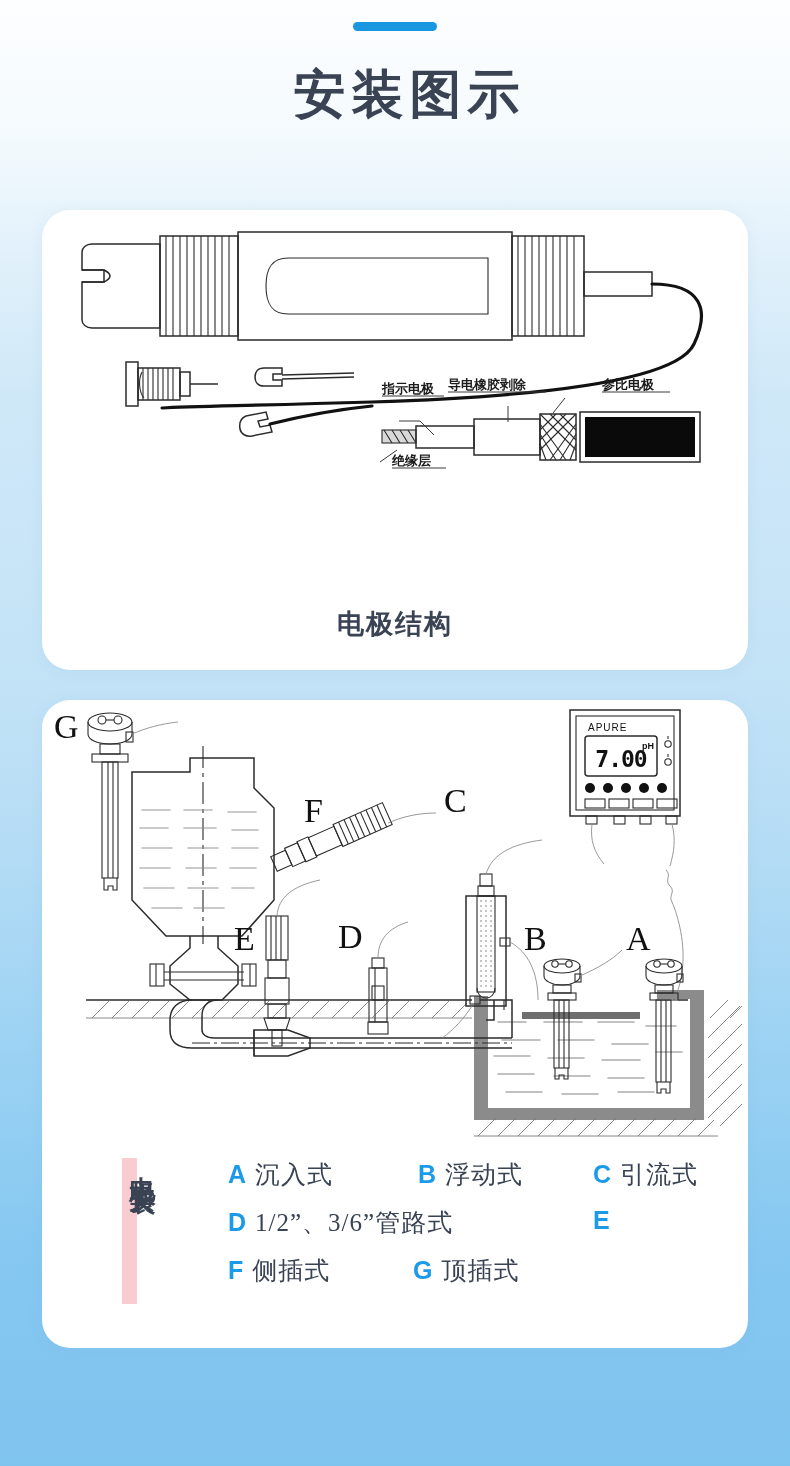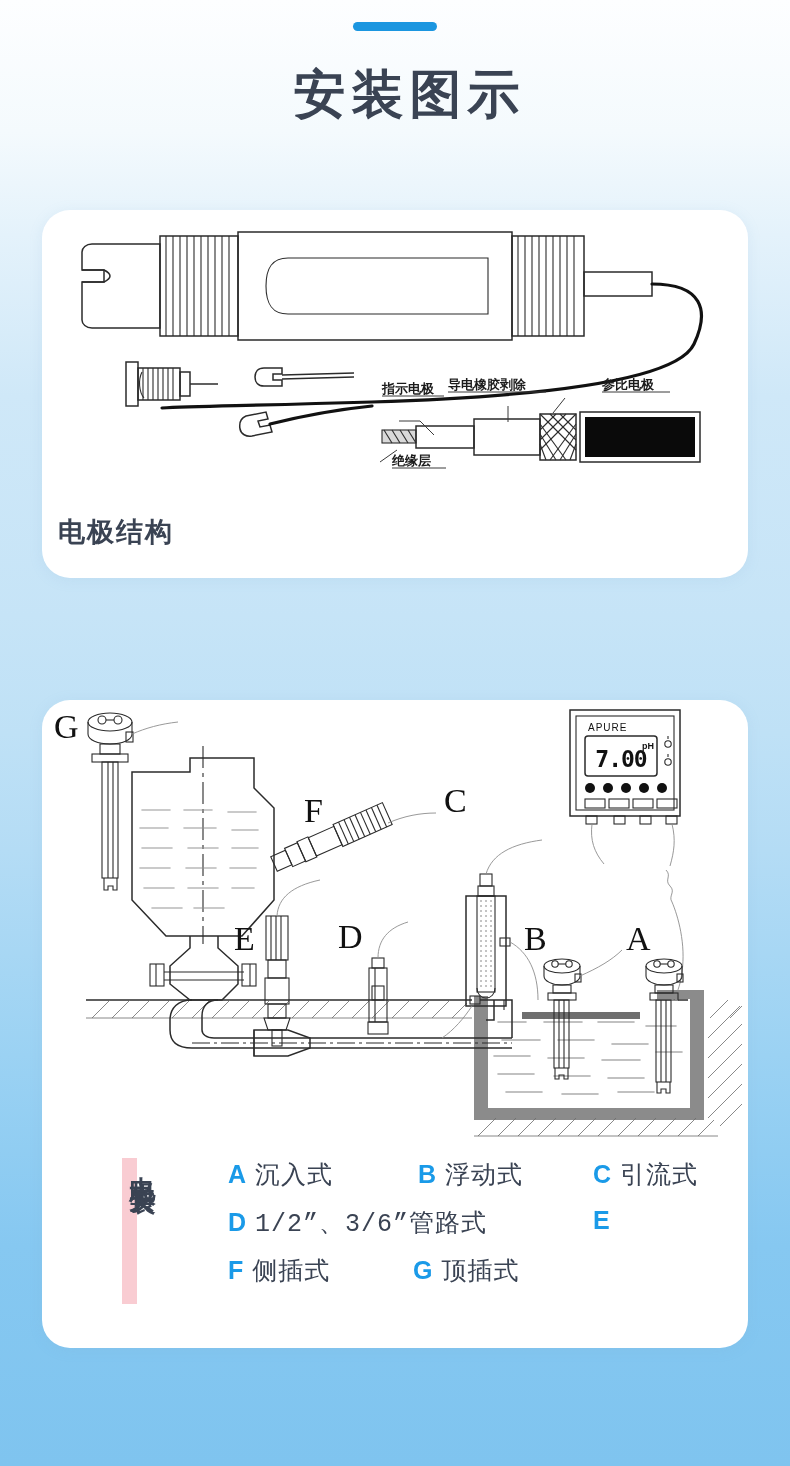--- a/index.html
+++ b/index.html
@@ -16,25 +16,25 @@
   .page-title{
     position:absolute;left:0;right:0;top:60px;text-align:center;
     font-size:52px;font-weight:700;color:#3a4353;letter-spacing:6px;
     font-family:Liberation Mono, monospace;
     margin-left:29px;
   }
   .card{
     position:absolute;left:42px;width:706px;background:#ffffff;border-radius:28px;
     box-shadow:0 2px 14px rgba(120,170,205,.13);
   }
-  #card-electrode{top:210px;height:368px;}
+  #card-electrode{top:210px;height:460px;}
   #card-install{top:700px;height:648px;}
 
   .card-caption{
-    position:absolute;left:12px;right:0;bottom:28px;text-align:left;
+    position:absolute;left:0;right:0;bottom:28px;text-align:center;
   }
   .caption-text{
     display:inline-block;position:relative;
     font-size:27px;font-weight:700;color:#3a4353;letter-spacing:2px;
     font-family:"DejaVu Sans","Liberation Sans",sans-serif;
     padding:0 4px;
   }
   .caption-text:before{
     content:"";position:absolute;left:0;right:0;bottom:1px;height:13px;
     background:#f9ccd2;z-index:-1;
@@ -64,21 +64,21 @@
   .vert-hl{position:absolute;left:80px;top:0;width:15px;height:146px;background:#f9ccd2;}
   .legend-grid{position:absolute;left:186px;right:30px;top:0;}
   .lrow{display:flex;margin-bottom:15px;}
   .litem{display:flex;align-items:baseline;}
   .litem .key{
     color:#1a9ae8;font-weight:700;font-size:25px;margin-right:9px;
     font-family:"Liberation Sans","DejaVu Sans",sans-serif;
   }
   .litem .val{
     color:#3a4353;font-size:25px;letter-spacing:1px;
-    font-family:Liberation Mono, monospace;
+    font-family:Liberation Serif, serif;
   }
   .w-a{width:190px;}
   .w-b{width:175px;}
   .w-c{width:auto;}
   .w-d{width:365px;}
   .w-f{width:185px;}
 </style>
 </head>
 <body>
 

